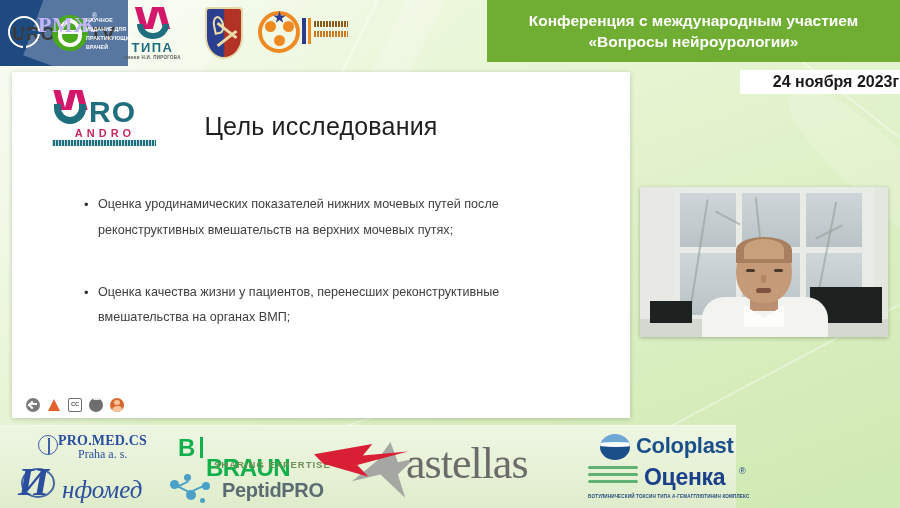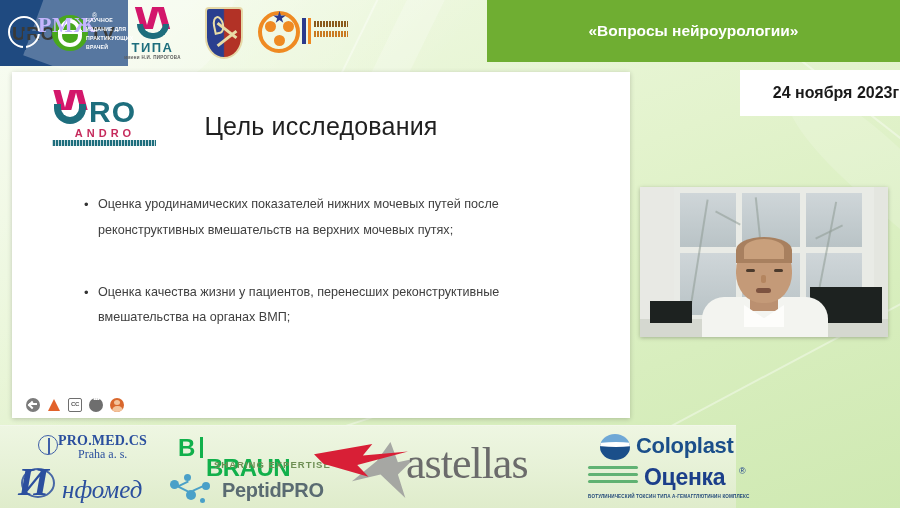--- a/index.html
+++ b/index.html
@@ -78,21 +78,21 @@
             background:repeating-linear-gradient(90deg,#c97a22 0 2px,transparent 2px 3px); }
 
   .banner {
     position:absolute; left:487px; top:0; width:413px; height:62px;
     background:#6fae32; display:flex; flex-direction:column;
     align-items:center; justify-content:center; color:#ffffff;
     font-weight:bold; font-size:15.5px; line-height:1.38; text-align:center;
   }
 
   .date-badge {
-    position:absolute; right:0; top:70px; width:160px; height:46px;
+    position:absolute; right:0; top:70px; width:160px; height:24px;
     background:#ffffff; display:flex; align-items:center; justify-content:center;
     font-size:16px; font-weight:bold; color:#1a1a1a;padding-left:32px;
   }
 
   
   .slide {
     position:absolute; left:12px; top:72px; width:618px; height:346px;
     background:#ffffff; box-shadow:0 1px 5px rgba(0,0,0,.20);
   }
   .slide-logo { position:absolute; left:22px; top:18px; width:118px; height:52px; }
@@ -305,20 +305,21 @@
       <span class="or-d2"></span>
       <span class="or-d3"></span>
       <span class="or-star"></span>
       <span class="or-bar"></span>
       <span class="or-bar2"></span>
       <span class="or-txt1"></span>
       <span class="or-txt2"></span>
     </div>
 
     <div class="banner">
+      <span>Конференция с международным участием</span>
       <span>«Вопросы нейроурологии»</span>
     </div>
   </div>
 
   <div class="date-badge">24 ноября 2023г</div>
 
   <div class="slide">
 
     <div class="slide-logo">
       <span class="sl-m">

